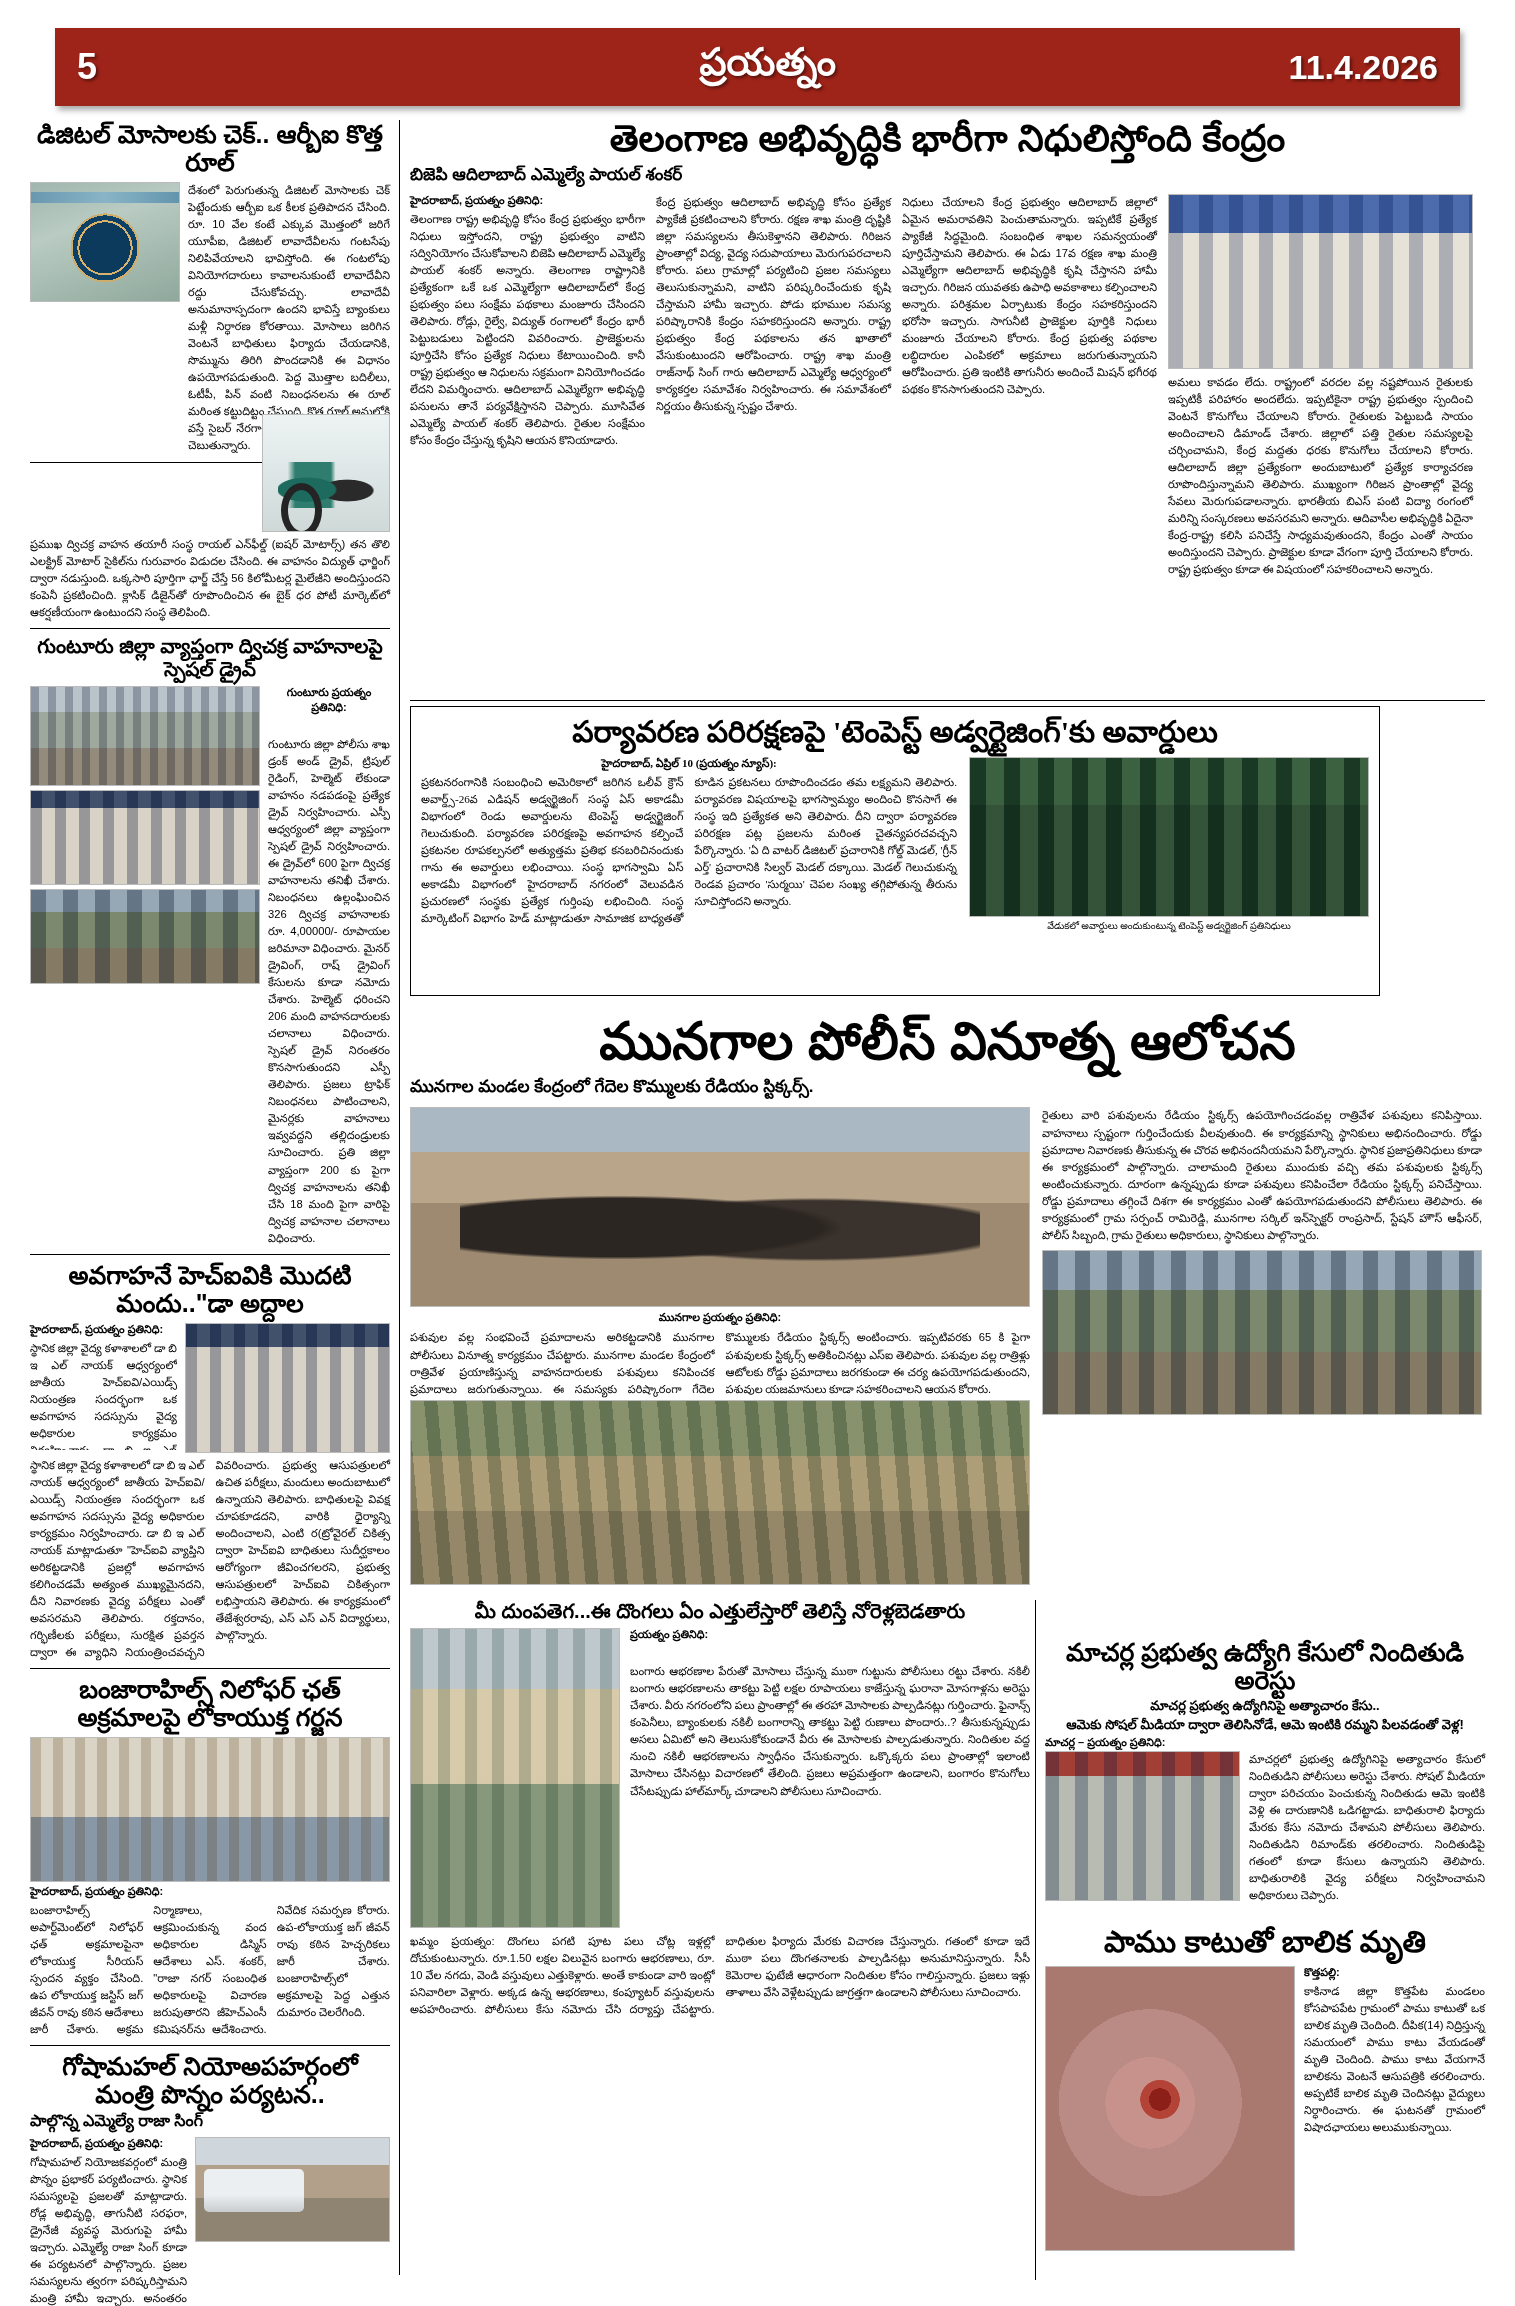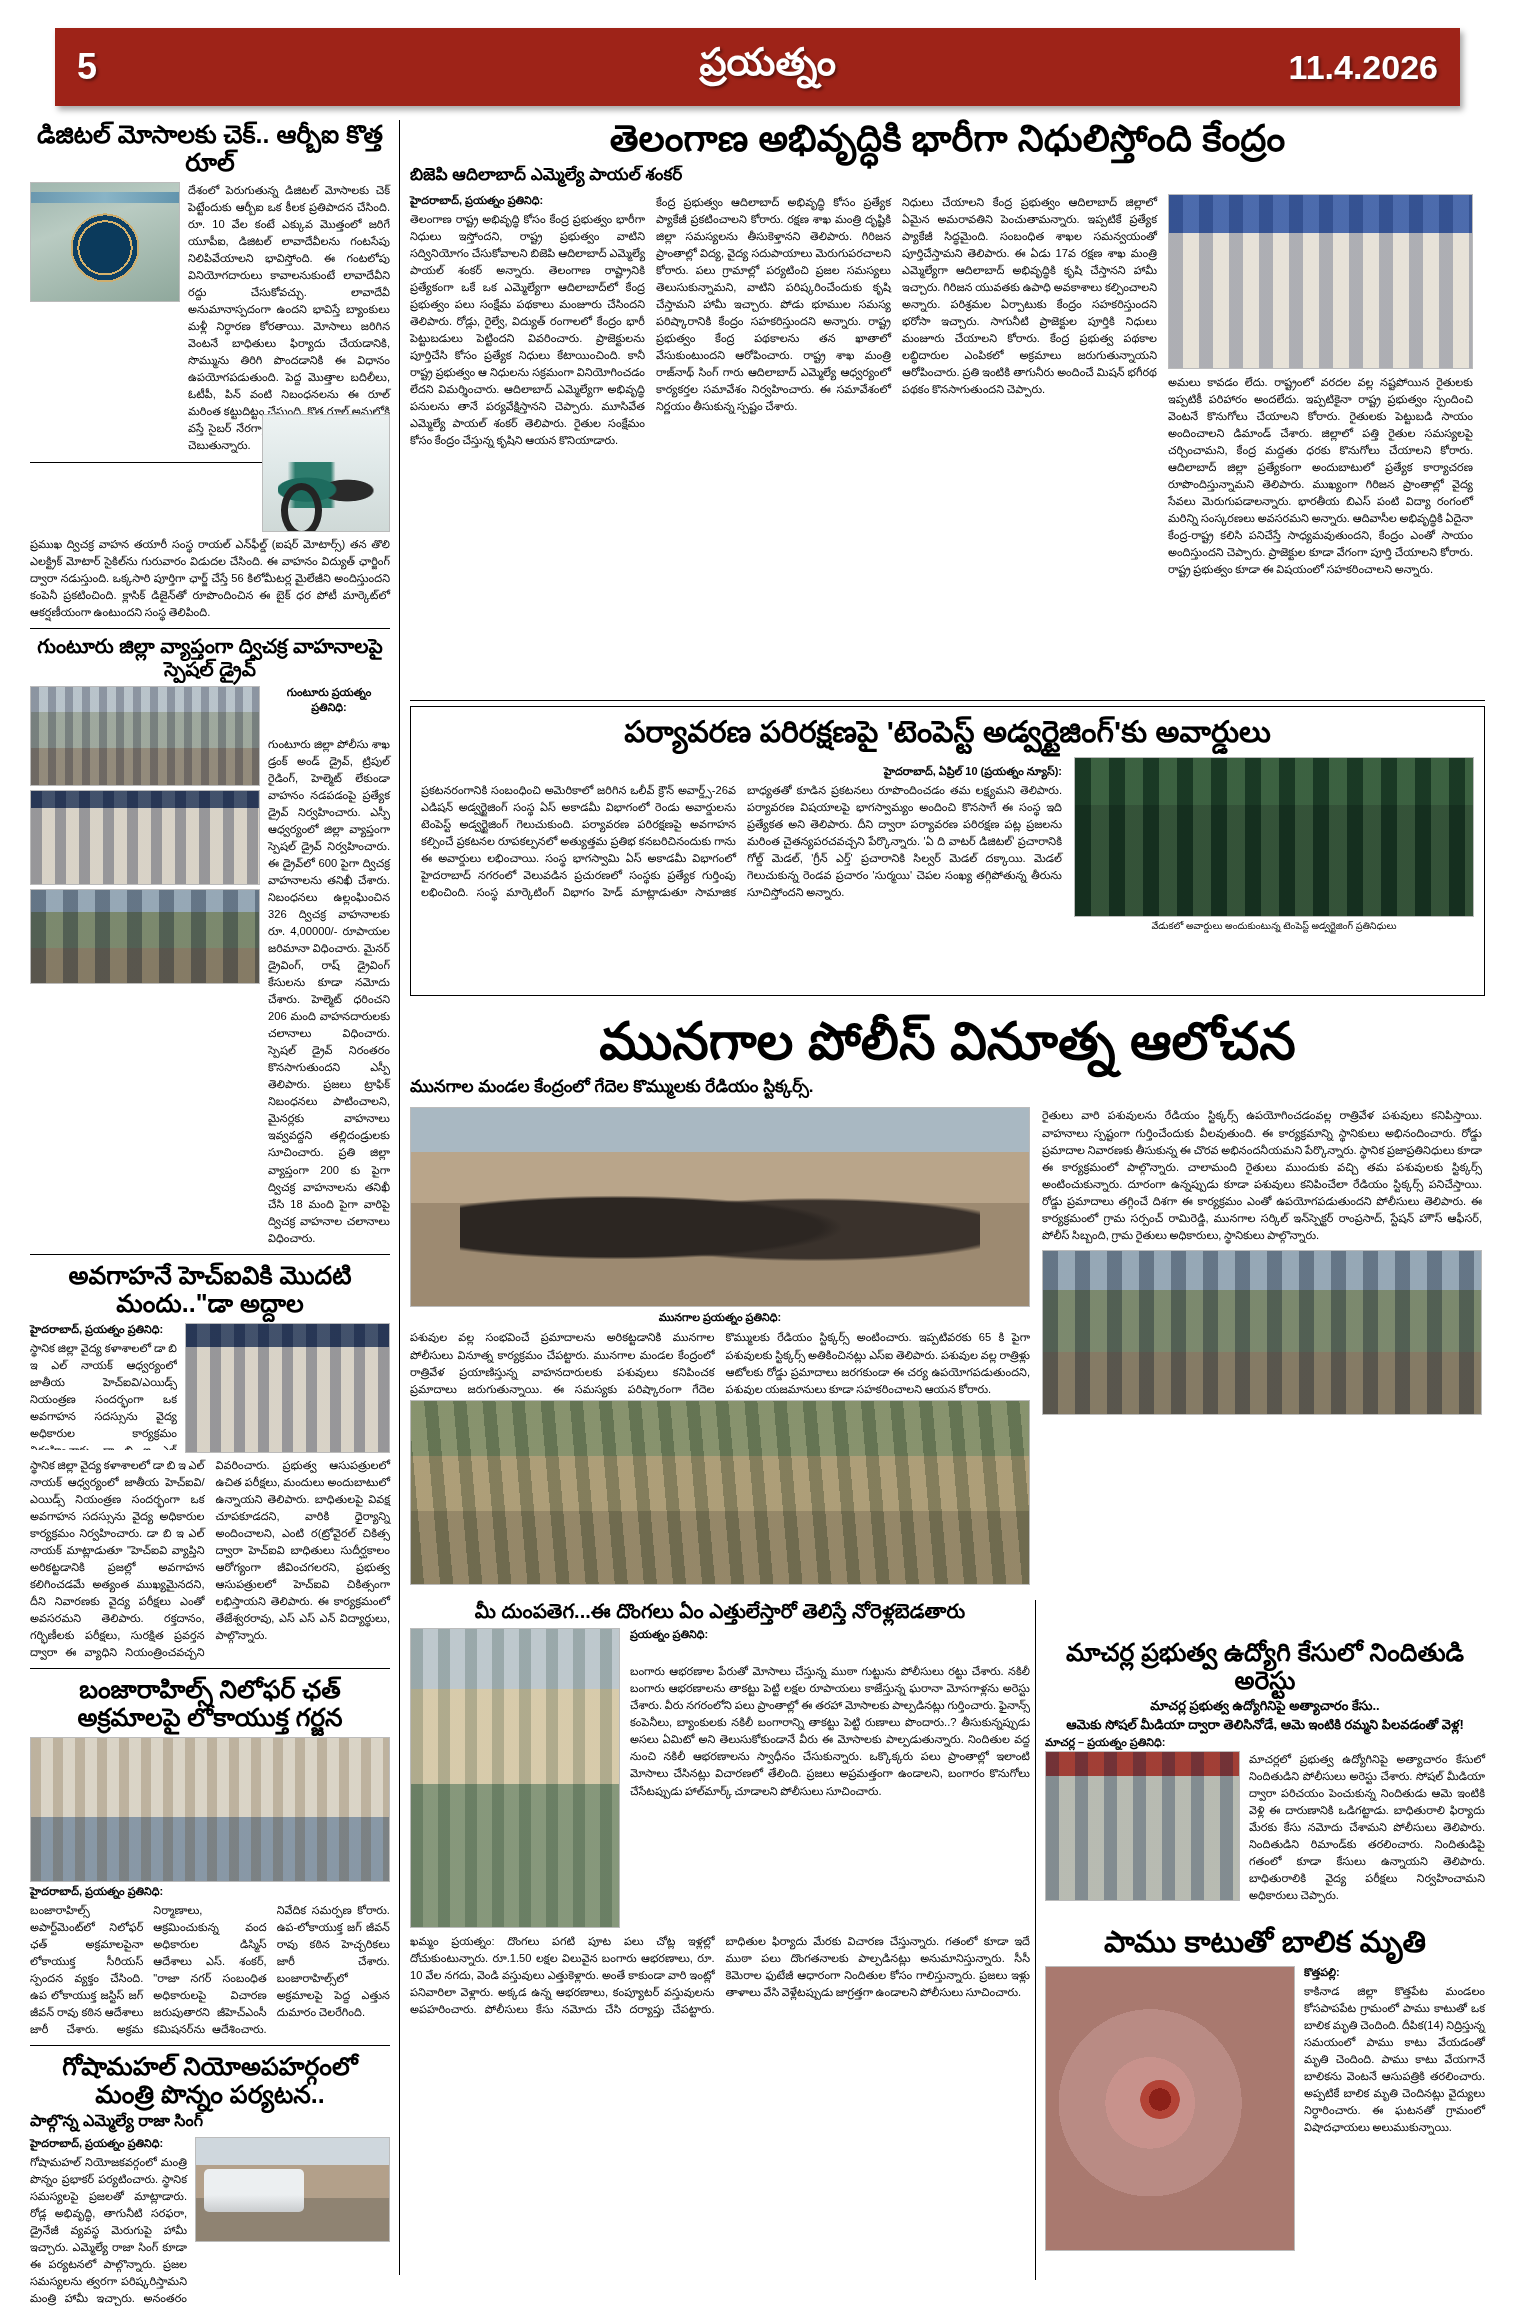--- a/index.html
+++ b/index.html
@@ -213,25 +213,25 @@
       </div>
       <div style="width:305px;">
         <div class="photo ph-mou" style="width:305px;height:175px;"></div>
         <div class="body-txt" style="margin-top:5px;">అమలు కావడం లేదు. రాష్ట్రంలో వరదల వల్ల నష్టపోయిన రైతులకు ఇప్పటికీ పరిహారం అందలేదు. ఇప్పటికైనా రాష్ట్ర ప్రభుత్వం స్పందించి వెంటనే కొనుగోలు చేయాలని కోరారు. రైతులకు పెట్టుబడి సాయం అందించాలని డిమాండ్ చేశారు. జిల్లాలో పత్తి రైతుల సమస్యలపై చర్చించామని, కేంద్ర మద్దతు ధరకు కొనుగోలు చేయాలని కోరారు. ఆదిలాబాద్ జిల్లా ప్రత్యేకంగా అందుబాటులో ప్రత్యేక కార్యాచరణ రూపొందిస్తున్నామని తెలిపారు. ముఖ్యంగా గిరిజన ప్రాంతాల్లో వైద్య సేవలు మెరుగుపడాలన్నారు. భారతీయ బిఎస్ పంటి విద్యా రంగంలో మరిన్ని సంస్కరణలు అవసరమని అన్నారు. ఆదివాసీల అభివృద్ధికి ఏదైనా కేంద్ర-రాష్ట్ర కలిసి పనిచేస్తే సాధ్యమవుతుందని, కేంద్రం ఎంతో సాయం అందిస్తుందని చెప్పారు. ప్రాజెక్టుల కూడా వేగంగా పూర్తి చేయాలని కోరారు. రాష్ట్ర ప్రభుత్వం కూడా ఈ విషయంలో సహకరించాలని అన్నారు.</div>
       </div>
     </div>
   </div>
 
   <div class="rule" style="position:absolute; left:410px; top:700px; width:1075px;"></div>
 
-  <div style="position:absolute; left:410px; top:706px; width:1075px; height:290px; border:1.5px solid #000;">
+  <div style="position:absolute; left:410px; top:706px; width:970px; height:290px; border:1.5px solid #000;font-family:Liberation Serif, serif;">
     <div class="hl hl-lg" style="margin:8px 10px 0;">పర్యావరణ పరిరక్షణపై 'టెంపెస్ట్ అడ్వర్టైజింగ్'కు అవార్డులు</div>
     <div style="display:flex; gap:12px; margin:8px 10px 0;">
       <div style="flex:1;">
-        <div class="byline" style="text-align:right;margin-bottom:2px;margin-top:8px;">హైదరాబాద్, ఏప్రిల్ 10 (ప్రయత్నం న్యూస్):</div>
+        <div class="byline" style="text-align:center;margin-bottom:2px;">హైదరాబాద్, ఏప్రిల్ 10 (ప్రయత్నం న్యూస్):</div>
         <div class="body-txt two-col">ప్రకటనరంగానికి సంబంధించి అమెరికాలో జరిగిన ఒలీవ్ క్రౌన్ అవార్డ్స్-26వ ఎడిషన్ అడ్వర్టైజింగ్ సంస్థ ఏస్ అకాడమీ విభాగంలో రెండు అవార్డులను టెంపెస్ట్ అడ్వర్టైజింగ్ గెలుచుకుంది. పర్యావరణ పరిరక్షణపై అవగాహన కల్పించే ప్రకటనల రూపకల్పనలో అత్యుత్తమ ప్రతిభ కనబరిచినందుకు గాను ఈ అవార్డులు లభించాయి. సంస్థ భాగస్వామి ఏస్ అకాడమీ విభాగంలో హైదరాబాద్ నగరంలో వెలువడిన ప్రచురణలో సంస్థకు ప్రత్యేక గుర్తింపు లభించింది. సంస్థ మార్కెటింగ్ విభాగం హెడ్ మాట్లాడుతూ సామాజిక బాధ్యతతో కూడిన ప్రకటనలు రూపొందించడం తమ లక్ష్యమని తెలిపారు. పర్యావరణ విషయాలపై భాగస్వామ్యం అందించి కొనసాగే ఈ సంస్థ ఇది ప్రత్యేకత అని తెలిపారు. దీని ద్వారా పర్యావరణ పరిరక్షణ పట్ల ప్రజలను మరింత చైతన్యపరచవచ్చని పేర్కొన్నారు. 'ఏ ది వాటర్ డిజిటల్' ప్రచారానికి గోల్డ్ మెడల్, 'గ్రీన్ ఎర్త్' ప్రచారానికి సిల్వర్ మెడల్ దక్కాయి. మెడల్ గెలుచుకున్న రెండవ ప్రచారం 'సుర్మయి' చెపల సంఖ్య తగ్గిపోతున్న తీరును సూచిస్తోందని అన్నారు.</div>
       </div>
       <div style="flex:none;width:400px;">
         <div class="photo ph-award" style="width:400px;height:160px;"></div>
         <div class="cap" style="margin-top:3px;">వేడుకలో అవార్డులు అందుకుంటున్న టెంపెస్ట్ అడ్వర్టైజింగ్ ప్రతినిధులు</div>
       </div>
     </div>
   </div>
 
   <div style="position:absolute; left:410px; top:1012px; width:1075px;">

